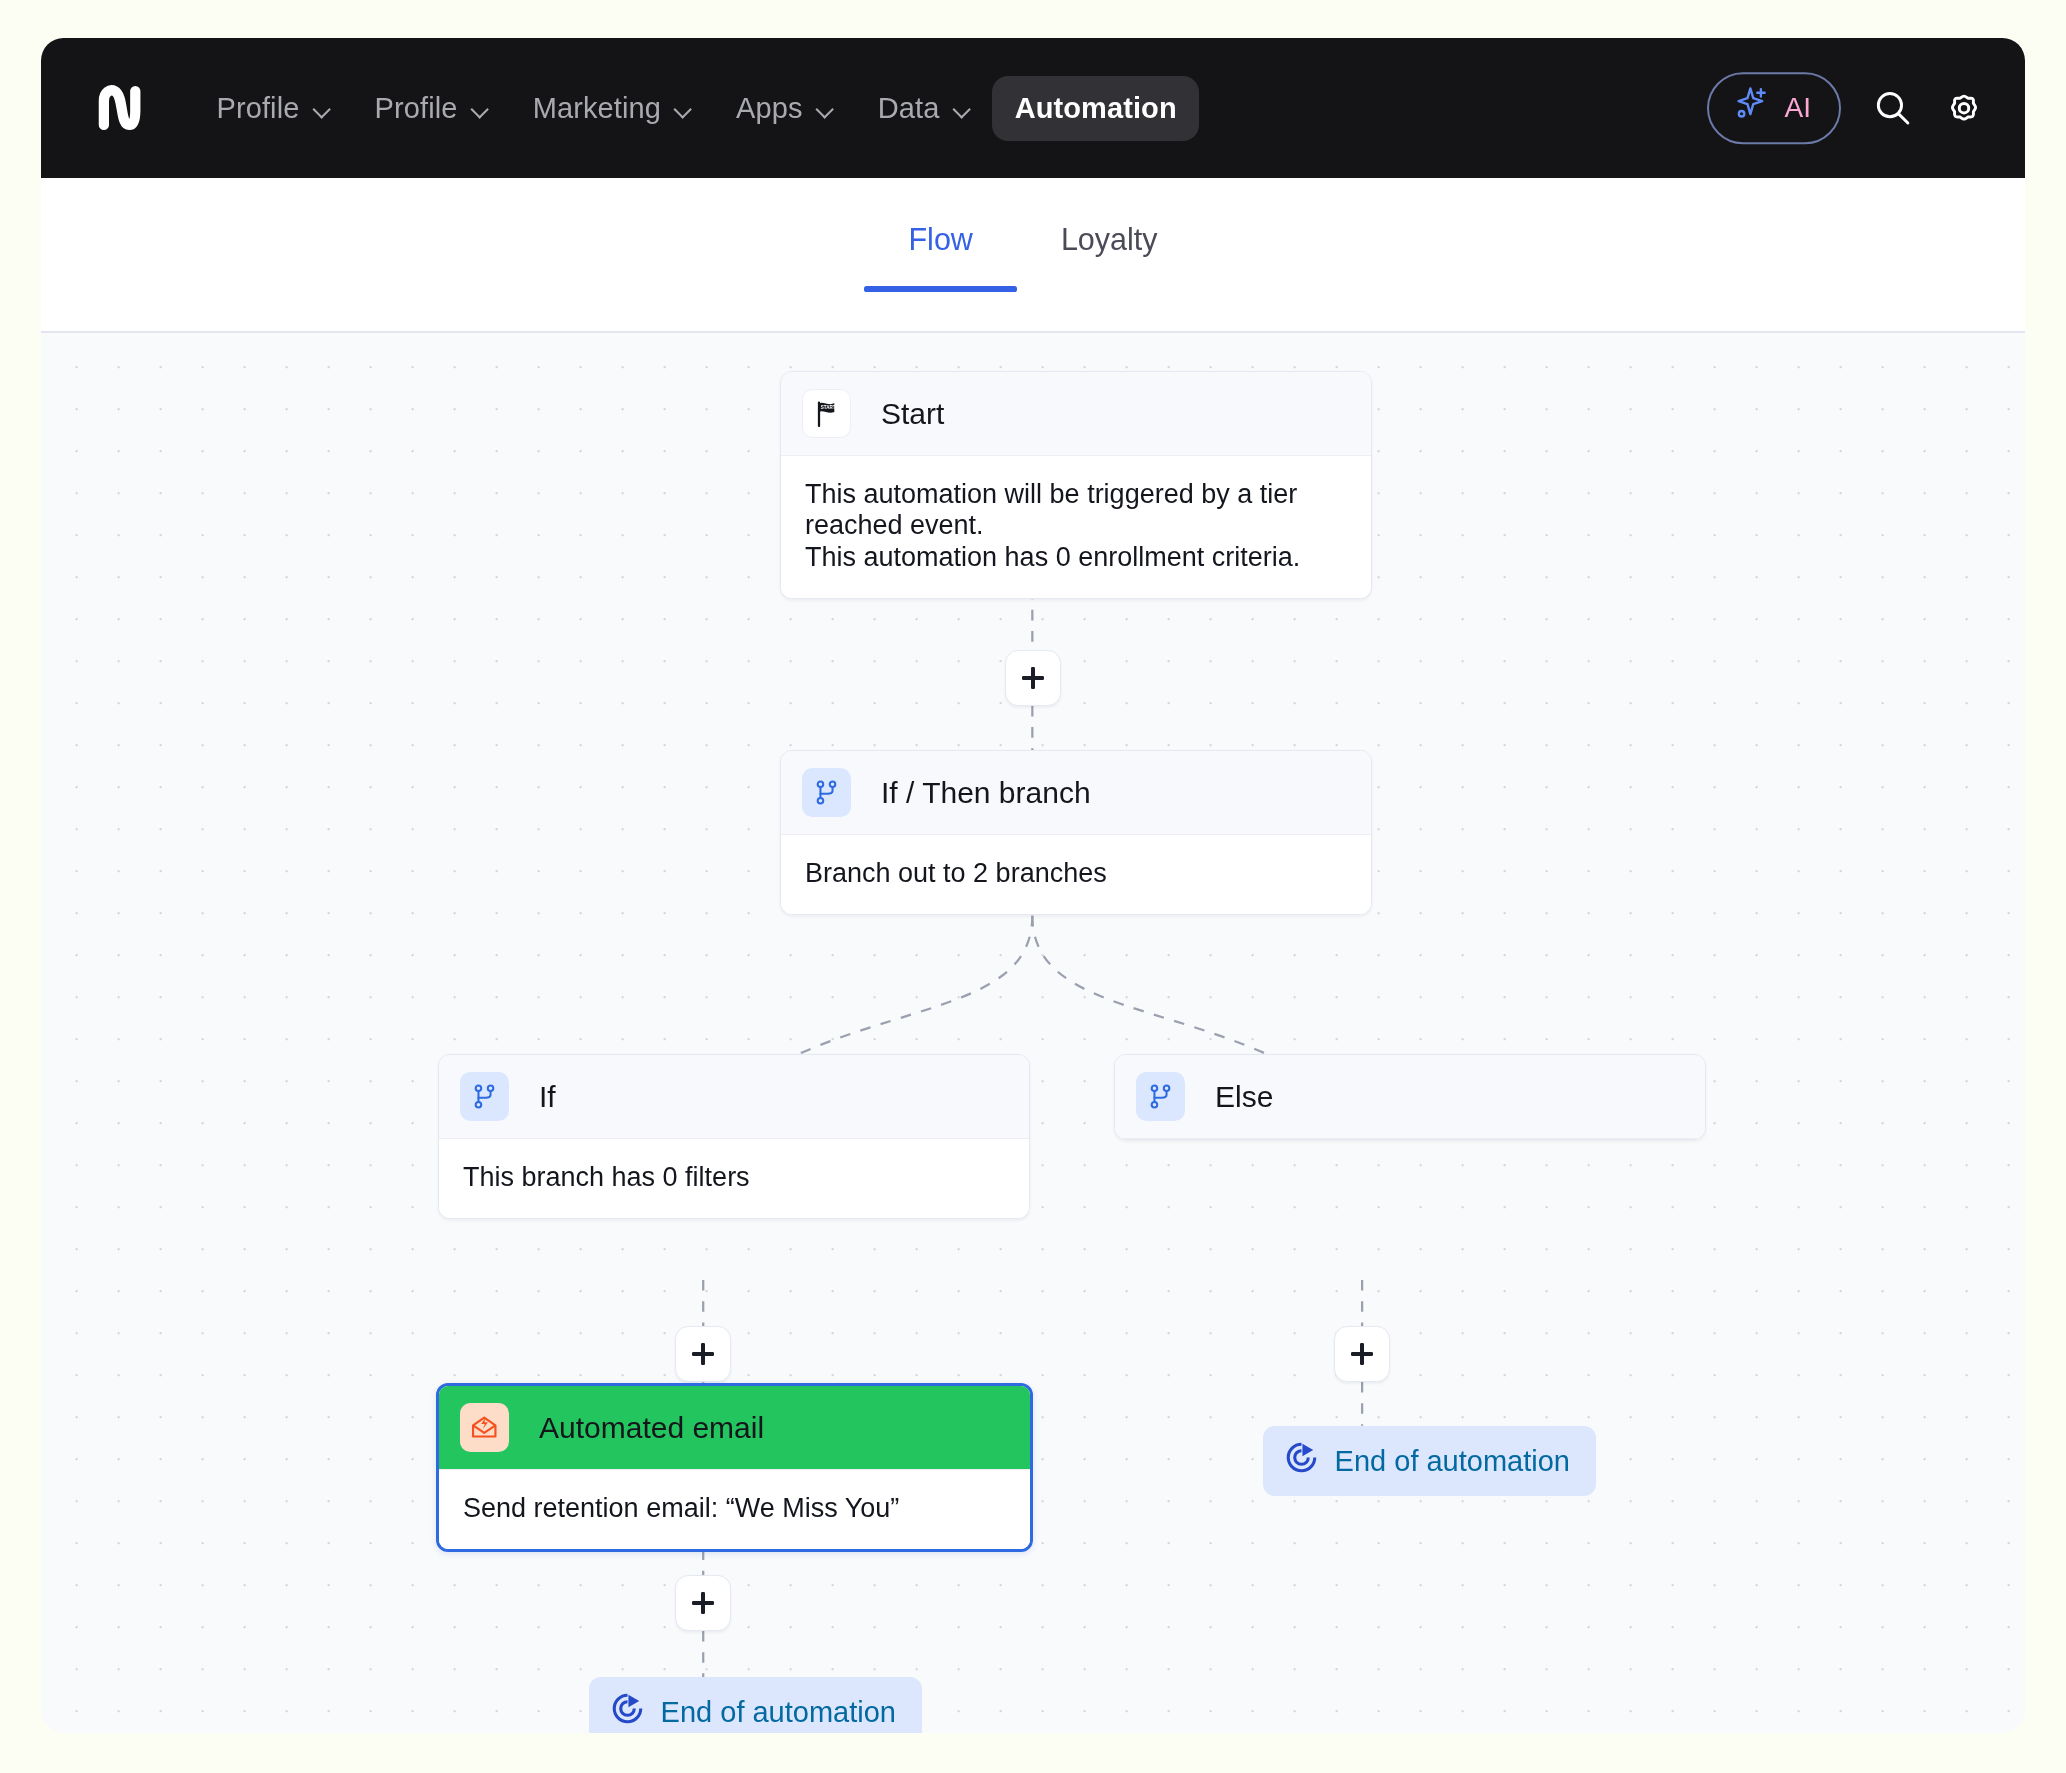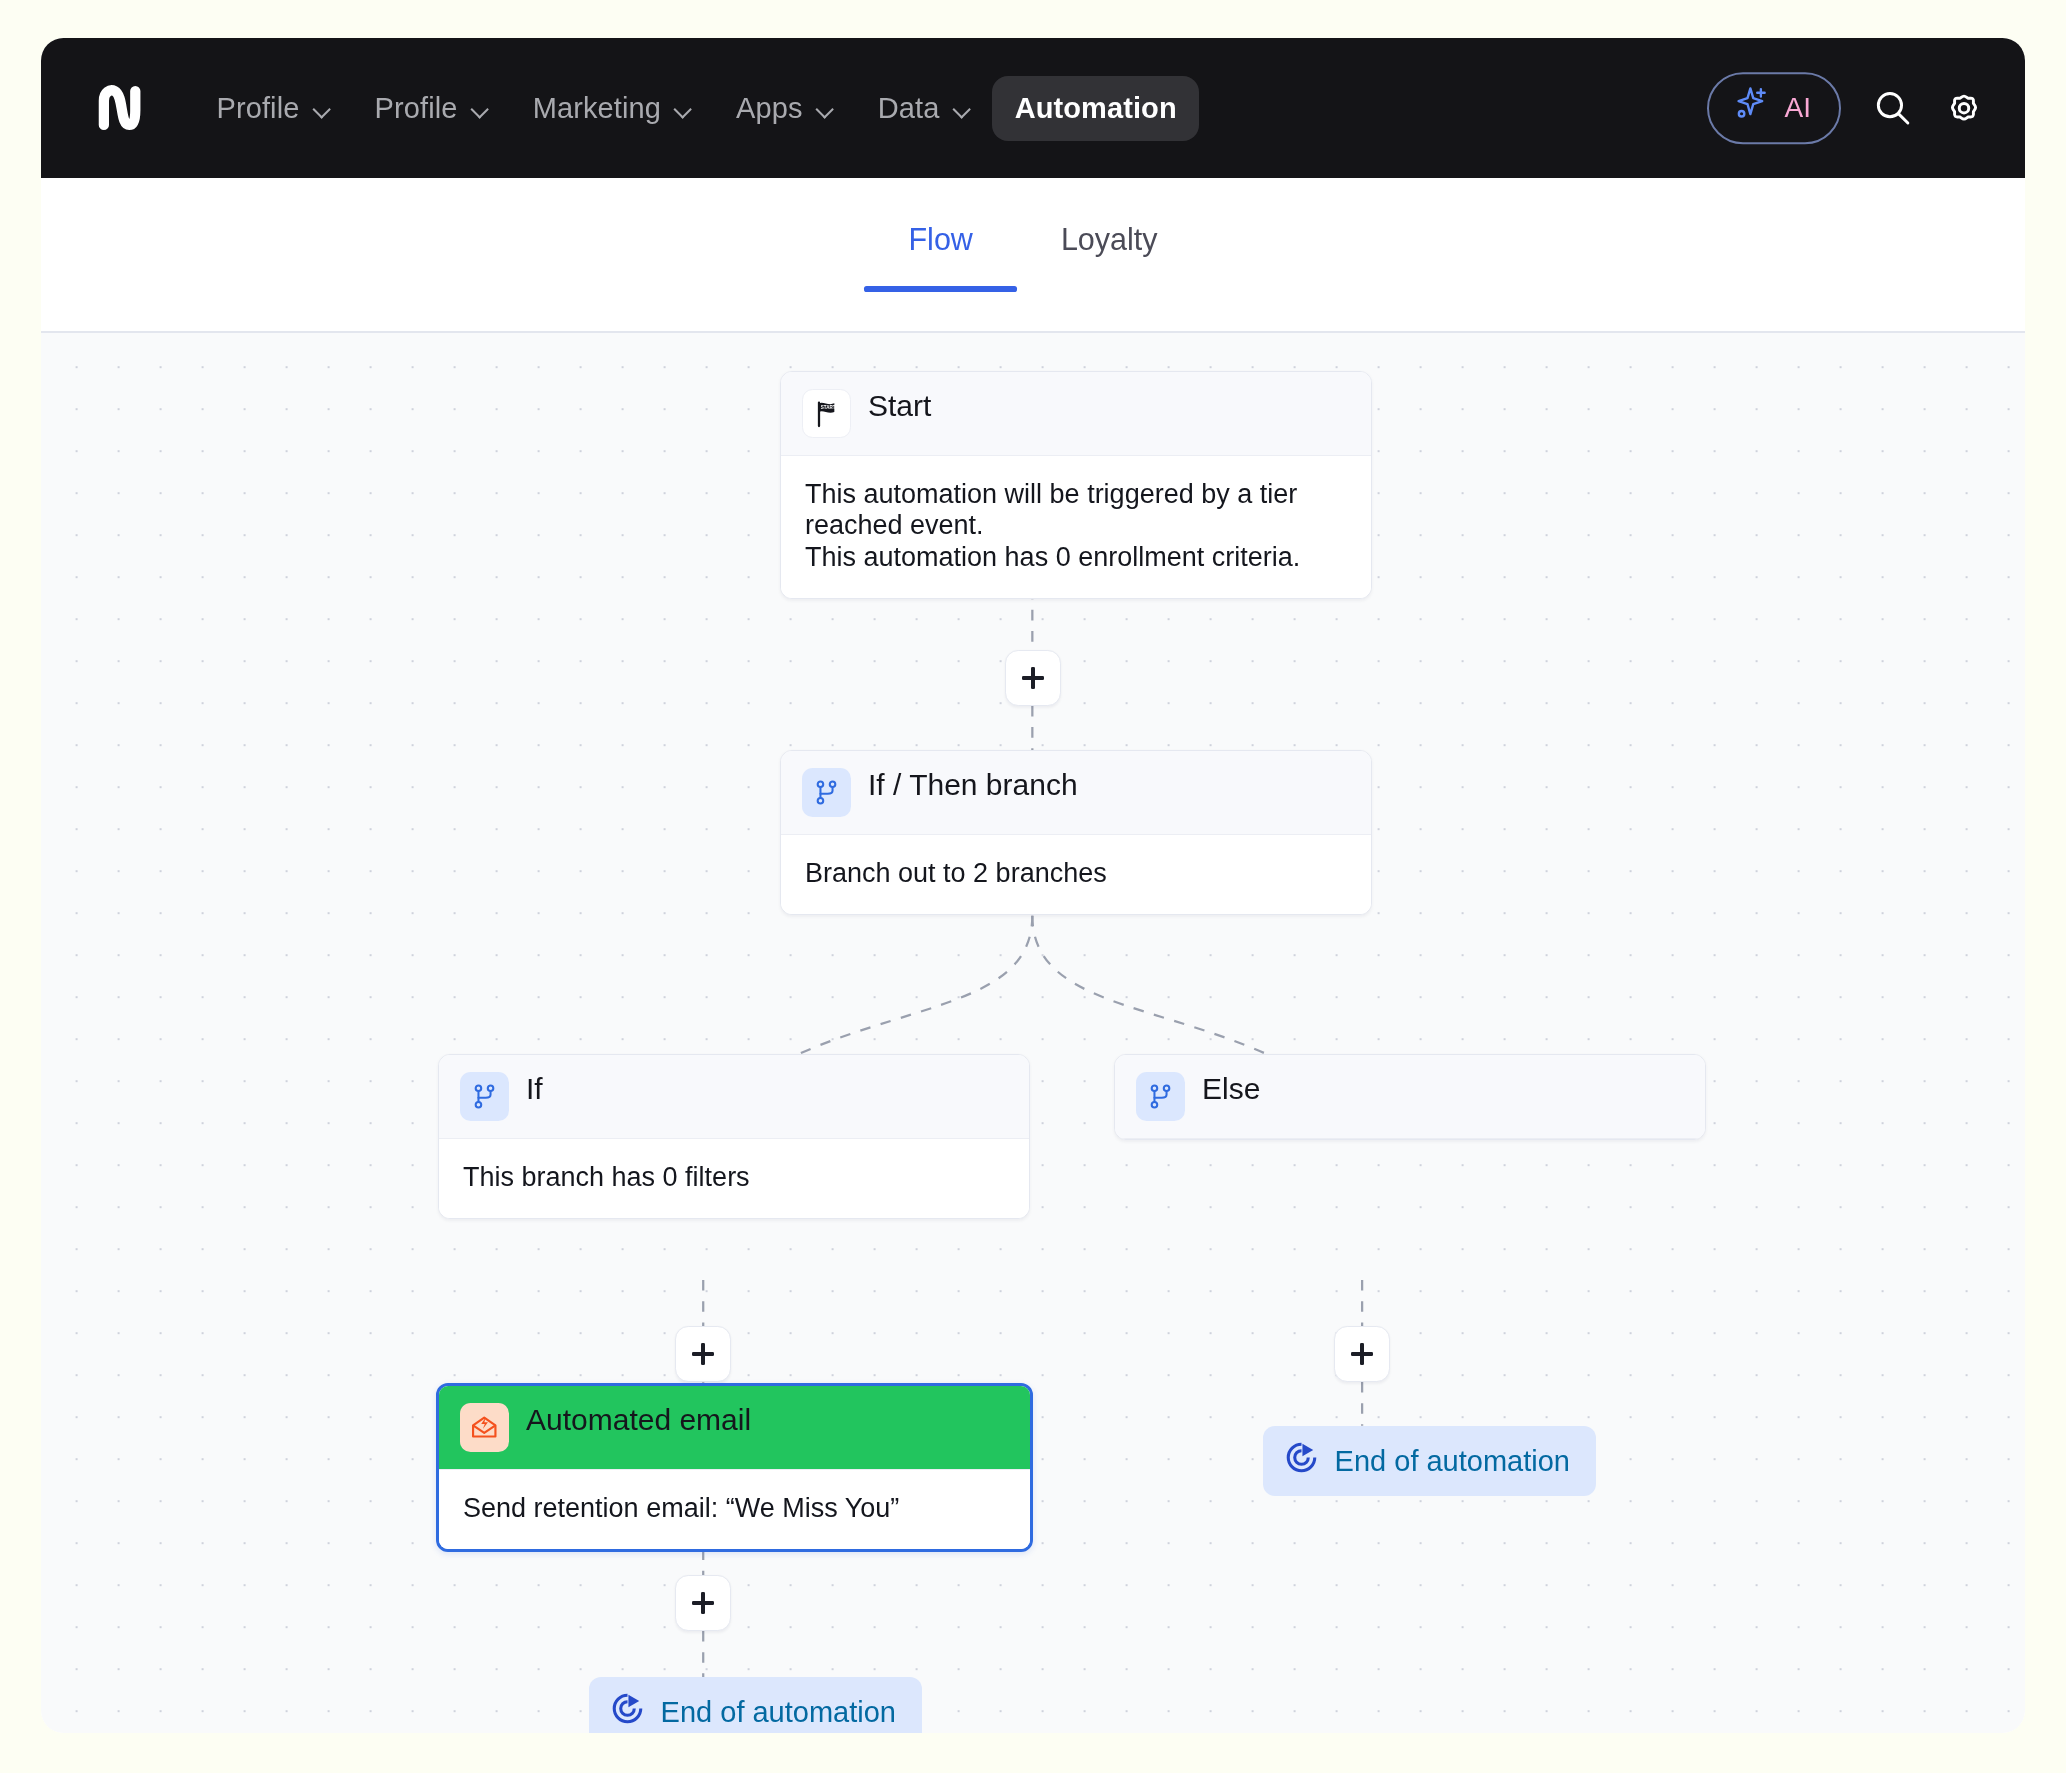--- a/index.html
+++ b/index.html
@@ -164,22 +164,22 @@
     border-radius: 12px;
     box-shadow: 0 1.3px 3.3px rgba(20,25,60,0.05);
     overflow: hidden;
   }
   .node.selected {
     border: 3.3px solid #2F6BE0;
     box-shadow: 0 2px 6.6px rgba(40,90,220,0.14);
   }
   .node-head {
     display: flex;
-    align-items: flex-start;
-    gap: 17px;
+    align-items: center;
+    gap: 30px;
     padding: 17px 21px;
     background: #F8F9FC;
     border-bottom: 1.3px solid #ECEEF4;
   }
   .node.selected .node-head { background: #22c55e; }
   .node-icon {
     width: 49px; height: 49px;
     border-radius: 10.6px;
     display: flex; align-items: center; justify-content: center;
     flex: 0 0 auto;

